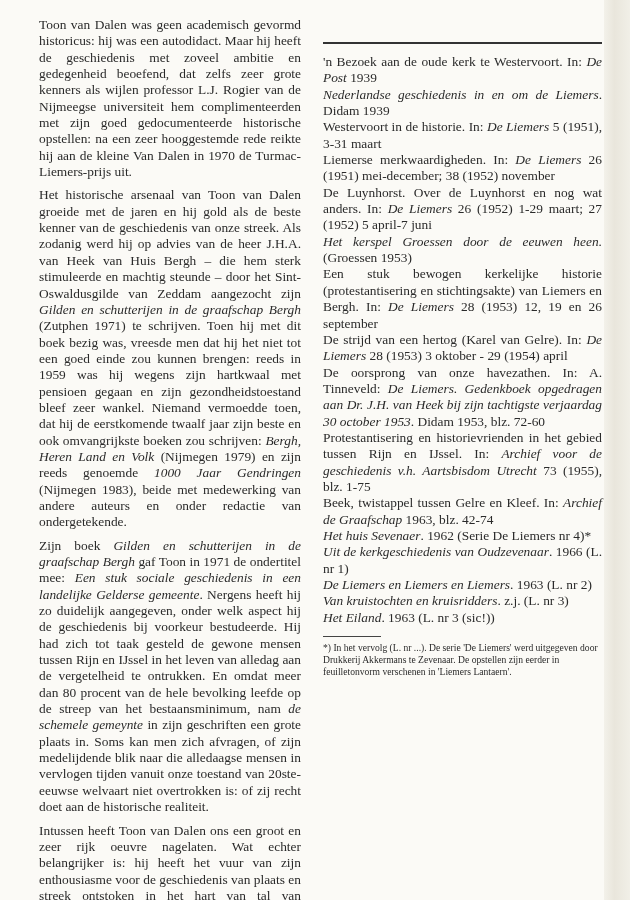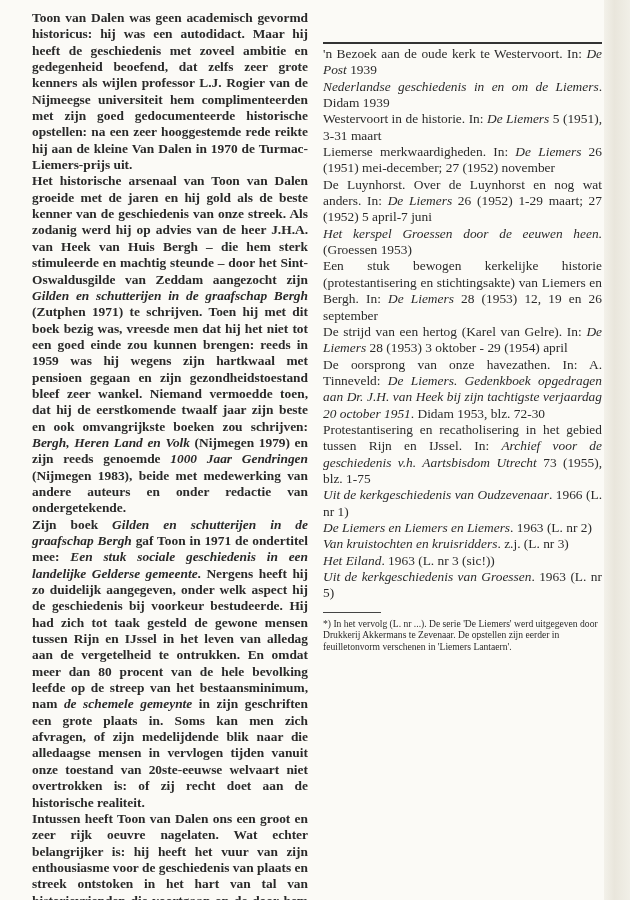--- a/index.html
+++ b/index.html
@@ -14,27 +14,27 @@
     position: absolute; top: 0; right: 0; width: 26px; height: 900px;
     background: linear-gradient(to right, #f3f1ea 0%, #e9e6dc 40%, #f1efe7 100%);
   }
   .col {
     position: absolute;
     font-size: 13.4px;
     line-height: 16.35px;
   }
   .left { left: 32px; top: 10px; width: 276px; text-align: justify; }
   .right { left: 323px; top: 42px; width: 279px; }
-  .left p { margin: 0; text-align: justify; font-weight: bold; }
+  .left p { margin: 7px; text-align: justify; }
   .rule { border-top: 1.4px solid #333; height: 0; }
   .heading {
     font-weight: bold; font-size: 13.6px;
     padding: 3px 0 3px 0; line-height: 16px;
   }
-  .pubs { margin-top: 2px; }
+  .pubs { margin-top: 10px; }
   .pub { margin: 0; text-align: justify; }
   .pub i, .left i { font-style: italic; }
   .fn-rule { width: 58px; border-top: 1px solid #444; margin: 10px 0 5px 0; }
   .footnote { font-size: 9.6px; line-height: 11.8px; margin: 0; }
 </style>
 </head>
 <body>
 
 <div class="edge"></div>
 
@@ -49,28 +49,29 @@
 
 </div>
 
 <div class="col right">
   <div class="rule"></div>
   <div class="rule"></div>
   <div class="pubs" id="pubs">
       <p class="pub"><span>'n Bezoek aan de oude kerk te Westervoort. In: </span><i>De Post</i><span> 1939</span></p>
       <p class="pub"><i>Nederlandse geschiedenis in en om de Liemers</i><span>. Didam 1939</span></p>
       <p class="pub"><span>Westervoort in de historie. In: </span><i>De Liemers</i><span> 5 (1951), 3-31 maart</span></p>
-      <p class="pub"><span>Liemerse merkwaardigheden. In: </span><i>De Liemers</i><span> 26 (1951) mei-december; 27 (1952) november</span></p>
+      <p class="pub"><span>Liemerse merkwaardigheden. In: </span><i>De Liemers</i><span> 26 (1951) mei-december; 38 (1952) november</span></p>
       <p class="pub"><span>De Luynhorst. Over de Luynhorst en nog wat anders. In: </span><i>De Liemers</i><span> 26 (1952) 1-29 maart; 27 (1952) 5 april-7 juni</span></p>
       <p class="pub"><i>Het kerspel Groessen door de eeuwen heen.</i><span> (Groessen 1953)</span></p>
       <p class="pub"><span>Een stuk bewogen kerkelijke historie (protestantisering en stichtingsakte) van Liemers en Bergh. In: </span><i>De Liemers</i><span> 28 (1953) 12, 19 en 26 september</span></p>
       <p class="pub"><span>De strijd van een hertog (Karel van Gelre). In: </span><i>De Liemers</i><span> 28 (1953) 3 oktober - 29 (1954) april</span></p>
-      <p class="pub"><span>De oorsprong van onze havezathen. In: A. Tinneveld: </span><i>De Liemers. Gedenkboek opgedragen aan Dr. J.H. van Heek bij zijn tachtigste verjaardag 20 october 1951</i><span>. Didam 1953, blz. 72-30</span></p>
-      <p class="pub"><span>Protestantisering en recatholisering in het gebied tussen Rijn en IJssel. In: </span><i>Archief voor de geschiedenis v.h. Aartsbisdom Utrecht</i><span> 73 (1955), blz. 1-75</span></p>
+      <p class="pub"><span>De oorsprong van onze havezathen. In: A. Tinneveld: </span><i>De Liemers. Gedenkboek opgedragen aan Dr. J.H. van Heek bij zijn tachtigste verjaardag 30 october 1953</i><span>. Didam 1953, blz. 72-60</span></p>
+      <p class="pub"><span>Protestantisering en historievrienden in het gebied tussen Rijn en IJssel. In: </span><i>Archief voor de geschiedenis v.h. Aartsbisdom Utrecht</i><span> 73 (1955), blz. 1-75</span></p>
+      <p class="pub"><span>Beek, twistappel tussen Gelre en Kleef. In: </span><i>Archief de Graafschap</i><span> 1963, blz. 42-74</span></p>
+      <p class="pub"><i>Het huis Sevenaer</i><span>. 1962 (Serie De Liemers nr 4)*</span></p>
       <p class="pub"><i>Uit de kerkgeschiedenis van Oudzevenaar</i><span>. 1966 (L. nr 1)</span></p>
       <p class="pub"><i>De Liemers en Liemers en Liemers</i><span>. 1963 (L. nr 2)</span></p>
       <p class="pub"><i>Van kruistochten en kruisridders</i><span>. z.j. (L. nr 3)</span></p>
       <p class="pub"><i>Het Eiland</i><span>. 1963 (L. nr 3 (sic!))</span></p>
-      <p class="pub"><i>Uit de kerkgeschiedenis van Groessen</i><span>. 1963 (L. nr 5)</span></p>
     </div>
   <div class="fn-rule"></div>
   <p class="footnote">*) In het vervolg (L. nr ...). De serie 'De Liemers' werd uitgegeven door Drukkerij Akkermans te Zevenaar. De opstellen zijn eerder in feuilletonvorm verschenen in 'Liemers Lantaern'.</p>
 </div>
 
 </body></html>

